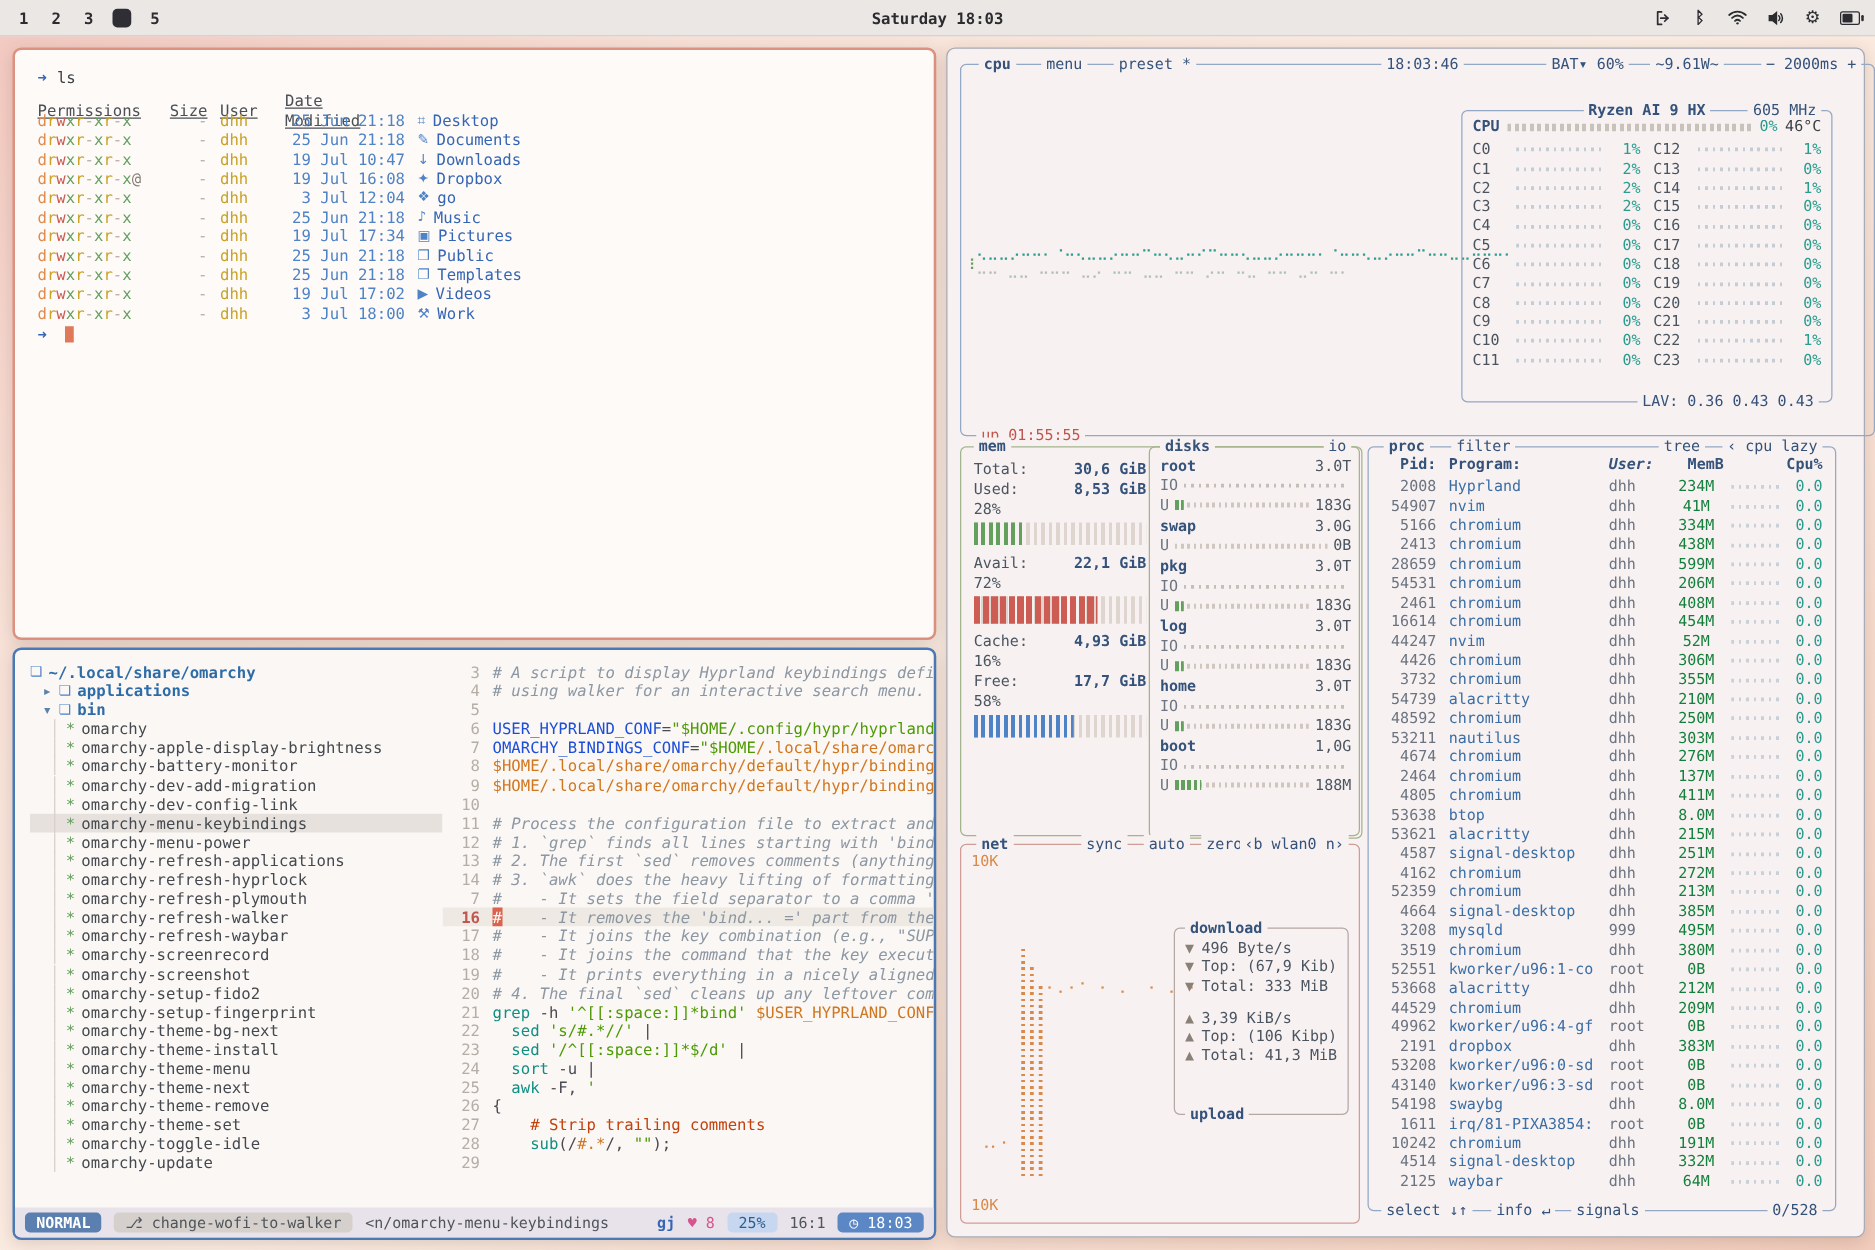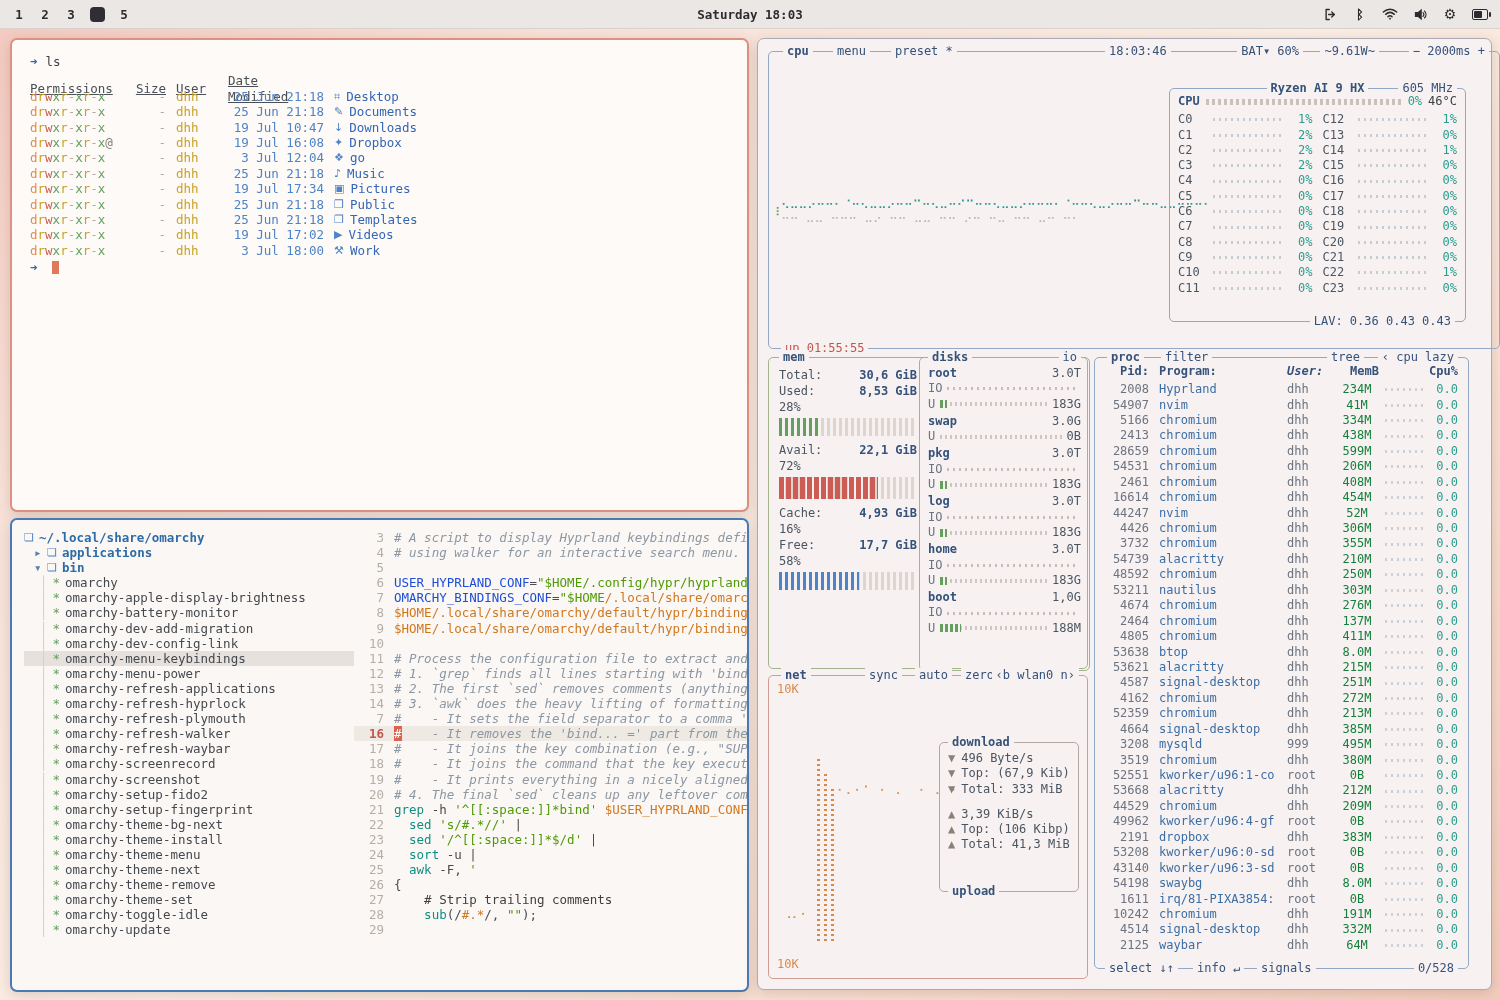--- a/index.html
+++ b/index.html
@@ -55,21 +55,21 @@
   .trow2 .guide{color:#d8d0c8;}
   .trow2 .star{color:#63a05e;}
   .trow2 .lbl{color:#44494f;}
   .trow2.selected{background:#e6e1dc;}
   .codepane{flex:1;padding-top:10px;font-size:12.5px;line-height:15.1px;position:relative;overflow:hidden;}
   .crow{display:flex;white-space:pre;}
   .crow .gut{width:30px;text-align:right;padding-right:10px;color:#b5aea7;flex:none;}
   .crow.active{background:#eee9e3;}
   .crow.active .gut{color:#c0564d;font-weight:bold;}
   .s-cm{color:#8b97a3;font-style:italic;}
-  .s-cm2{color:#404040;}
+  .s-cm2{color:#c2410c;}
   .s-var{color:#1d4ed8;}
   .s-str{color:#4e9a06;}
   .s-raw{color:#d0771f;}
   .s-cmd{color:#0f8f84;}
   .s-pun{color:#4a4a52;}
   .s-cur{color:#fff;background:#d9634d;}
   .statusline{position:absolute;left:0;right:0;bottom:0;height:24px;background:#e8e2ea;
     display:flex;align-items:center;gap:10px;font-size:12px;padding:0 8px;}
   .chip{padding:1px 9px;border-radius:4px;}
   .chip.mode{background:#5b7fae;color:#fff;font-weight:bold;}
@@ -490,20 +490,32 @@
         <div class="crow"><span class="gut">22</span><span class="ct"><span class="s-pun">  </span><span class="s-cmd">sed</span><span class="s-pun"> </span><span class="s-str">'s/#.*//'</span><span class="s-pun"> |</span></span></div>
         <div class="crow"><span class="gut">23</span><span class="ct"><span class="s-pun">  </span><span class="s-cmd">sed</span><span class="s-pun"> </span><span class="s-str">'/^[[:space:]]*$/d'</span><span class="s-pun"> |</span></span></div>
         <div class="crow"><span class="gut">24</span><span class="ct"><span class="s-pun">  </span><span class="s-cmd">sort</span><span class="s-pun"> -u |</span></span></div>
         <div class="crow"><span class="gut">25</span><span class="ct"><span class="s-pun">  </span><span class="s-cmd">awk</span><span class="s-pun"> -F, </span><span class="s-str">'</span></span></div>
         <div class="crow"><span class="gut">26</span><span class="ct"><span class="s-pun">{</span></span></div>
         <div class="crow"><span class="gut">27</span><span class="ct"><span class="s-cm2">    # Strip trailing comments</span></span></div>
         <div class="crow"><span class="gut">28</span><span class="ct"><span class="s-pun">    </span><span class="s-cmd">sub</span><span class="s-pun">(/</span><span class="s-raw">#.*</span><span class="s-pun">/, </span><span class="s-str">""</span><span class="s-pun">);</span></span></div>
         <div class="crow"><span class="gut">29</span><span class="ct"></span></div>
       </div>
   </div>
+  <div class="statusline">
+    <span class="chip mode">NORMAL</span>
+    <span class="chip branch">⎇ <span>change-wofi-to-walker</span></span>
+    <span class="slfile">&lt;n/omarchy-menu-keybindings</span>
+    <span class="slright">
+      <span class="slnav">gj</span>
+      <span class="slheart">♥ <span>8</span></span>
+      <span class="chip pct">25%</span>
+      <span class="slpos">16:1</span>
+      <span class="chip time">◷ <span>18:03</span></span>
+    </span>
+  </div>
 </div>
 
 <div class="win" id="btop">
 
   <div class="bbox" id="cpu-box">
     <span class="blabel b" style="left:14px;">cpu</span>
     <span class="blabel" style="left:64px;">menu</span>
     <span class="blabel" style="left:122px;">preset *</span>
     <span class="blabel" style="left:336px;">18:03:46</span>
     <span class="blabel" style="right:196px;">BAT▾ 60%</span>

